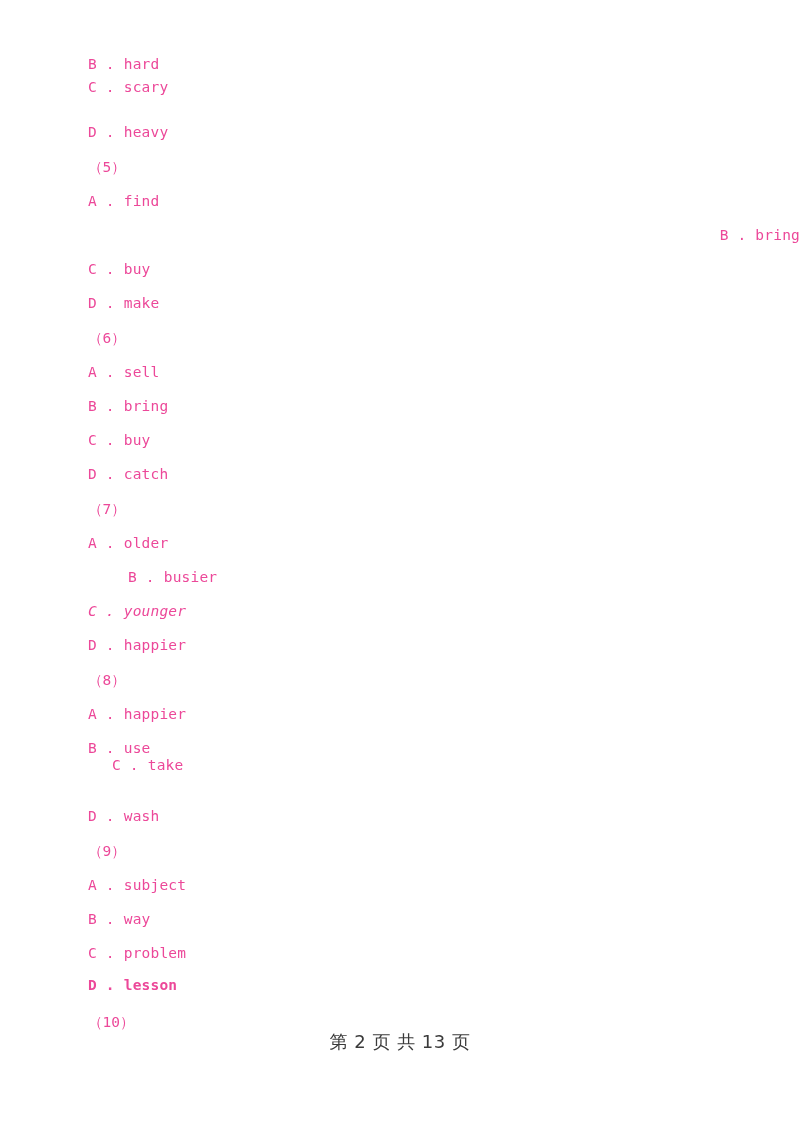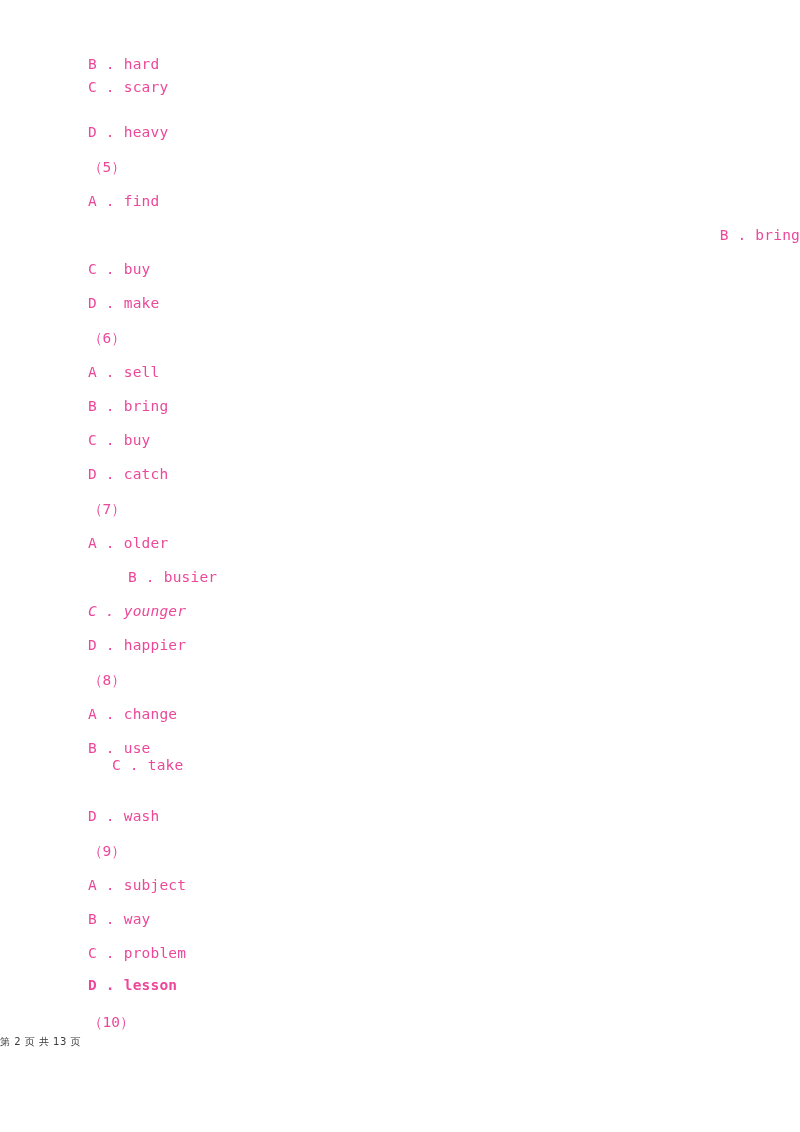--- a/index.html
+++ b/index.html
@@ -56,21 +56,22 @@
     display: inline-block;
     margin-left: 88px;
     letter-spacing: 0px;
   }
 
   .footer {
     position: absolute;
     left: 0;
     top: 1031px;
     width: 800px;
-    font-size: 10px;
+    text-align: center;
+    font-size: 18px;
     line-height: 22px;
     color: #3a3a3a;
     white-space: pre;
     font-family: "DejaVu Sans", "Liberation Sans", sans-serif;
     letter-spacing: 0.5px;
   }
 </style>
 </head>
 <body>
 
@@ -89,21 +90,21 @@
       <div class="line" style="top: 354.8px;"><span class="opt">A . sell</span></div>
       <div class="line" style="top: 389px;"><span class="opt">B . bring</span></div>
       <div class="line" style="top: 423.2px;"><span class="opt">C . buy</span></div>
       <div class="line" style="top: 457.4px;"><span class="opt">D . catch</span></div>
       <div class="line" style="top: 491.6px;"><span class="qnum">（7）</span></div>
       <div class="line" style="top: 525.8px;"><span class="opt">A . older</span></div>
       <div class="line" style="top: 560px; padding-left: 40px;"><span class="opt">B . busier</span></div>
       <div class="line" style="top: 594.2px; font-style: italic;"><span class="opt">C . younger</span></div>
       <div class="line" style="top: 628.4px;"><span class="opt">D . happier</span></div>
       <div class="line" style="top: 662.6px;"><span class="qnum">（8）</span></div>
-      <div class="line" style="top: 696.8px;"><span class="opt">A . change</span></div>
+      <div class="line" style="top: 696.8px;"><span class="opt">A . happier</span></div>
       <div class="line" style="top: 731px;"><span class="opt">B . use</span></div>
       <div class="line" style="top: 748px; padding-left: 24px;"><span class="opt">C . take</span></div>
       <div class="line" style="top: 799.4px;"><span class="opt">D . wash</span></div>
       <div class="line" style="top: 833.6px;"><span class="qnum">（9）</span></div>
       <div class="line" style="top: 867.8px;"><span class="opt">A . subject</span></div>
       <div class="line" style="top: 902px;"><span class="opt">B . way</span></div>
       <div class="line" style="top: 936.2px;"><span class="opt">C . problem</span></div>
       <div class="line" style="top: 968px; font-weight: bold;"><span class="opt">D . lesson</span></div>
       <div class="line" style="top: 1004.6px;"><span class="qnum">（10）</span></div>
     </div>

